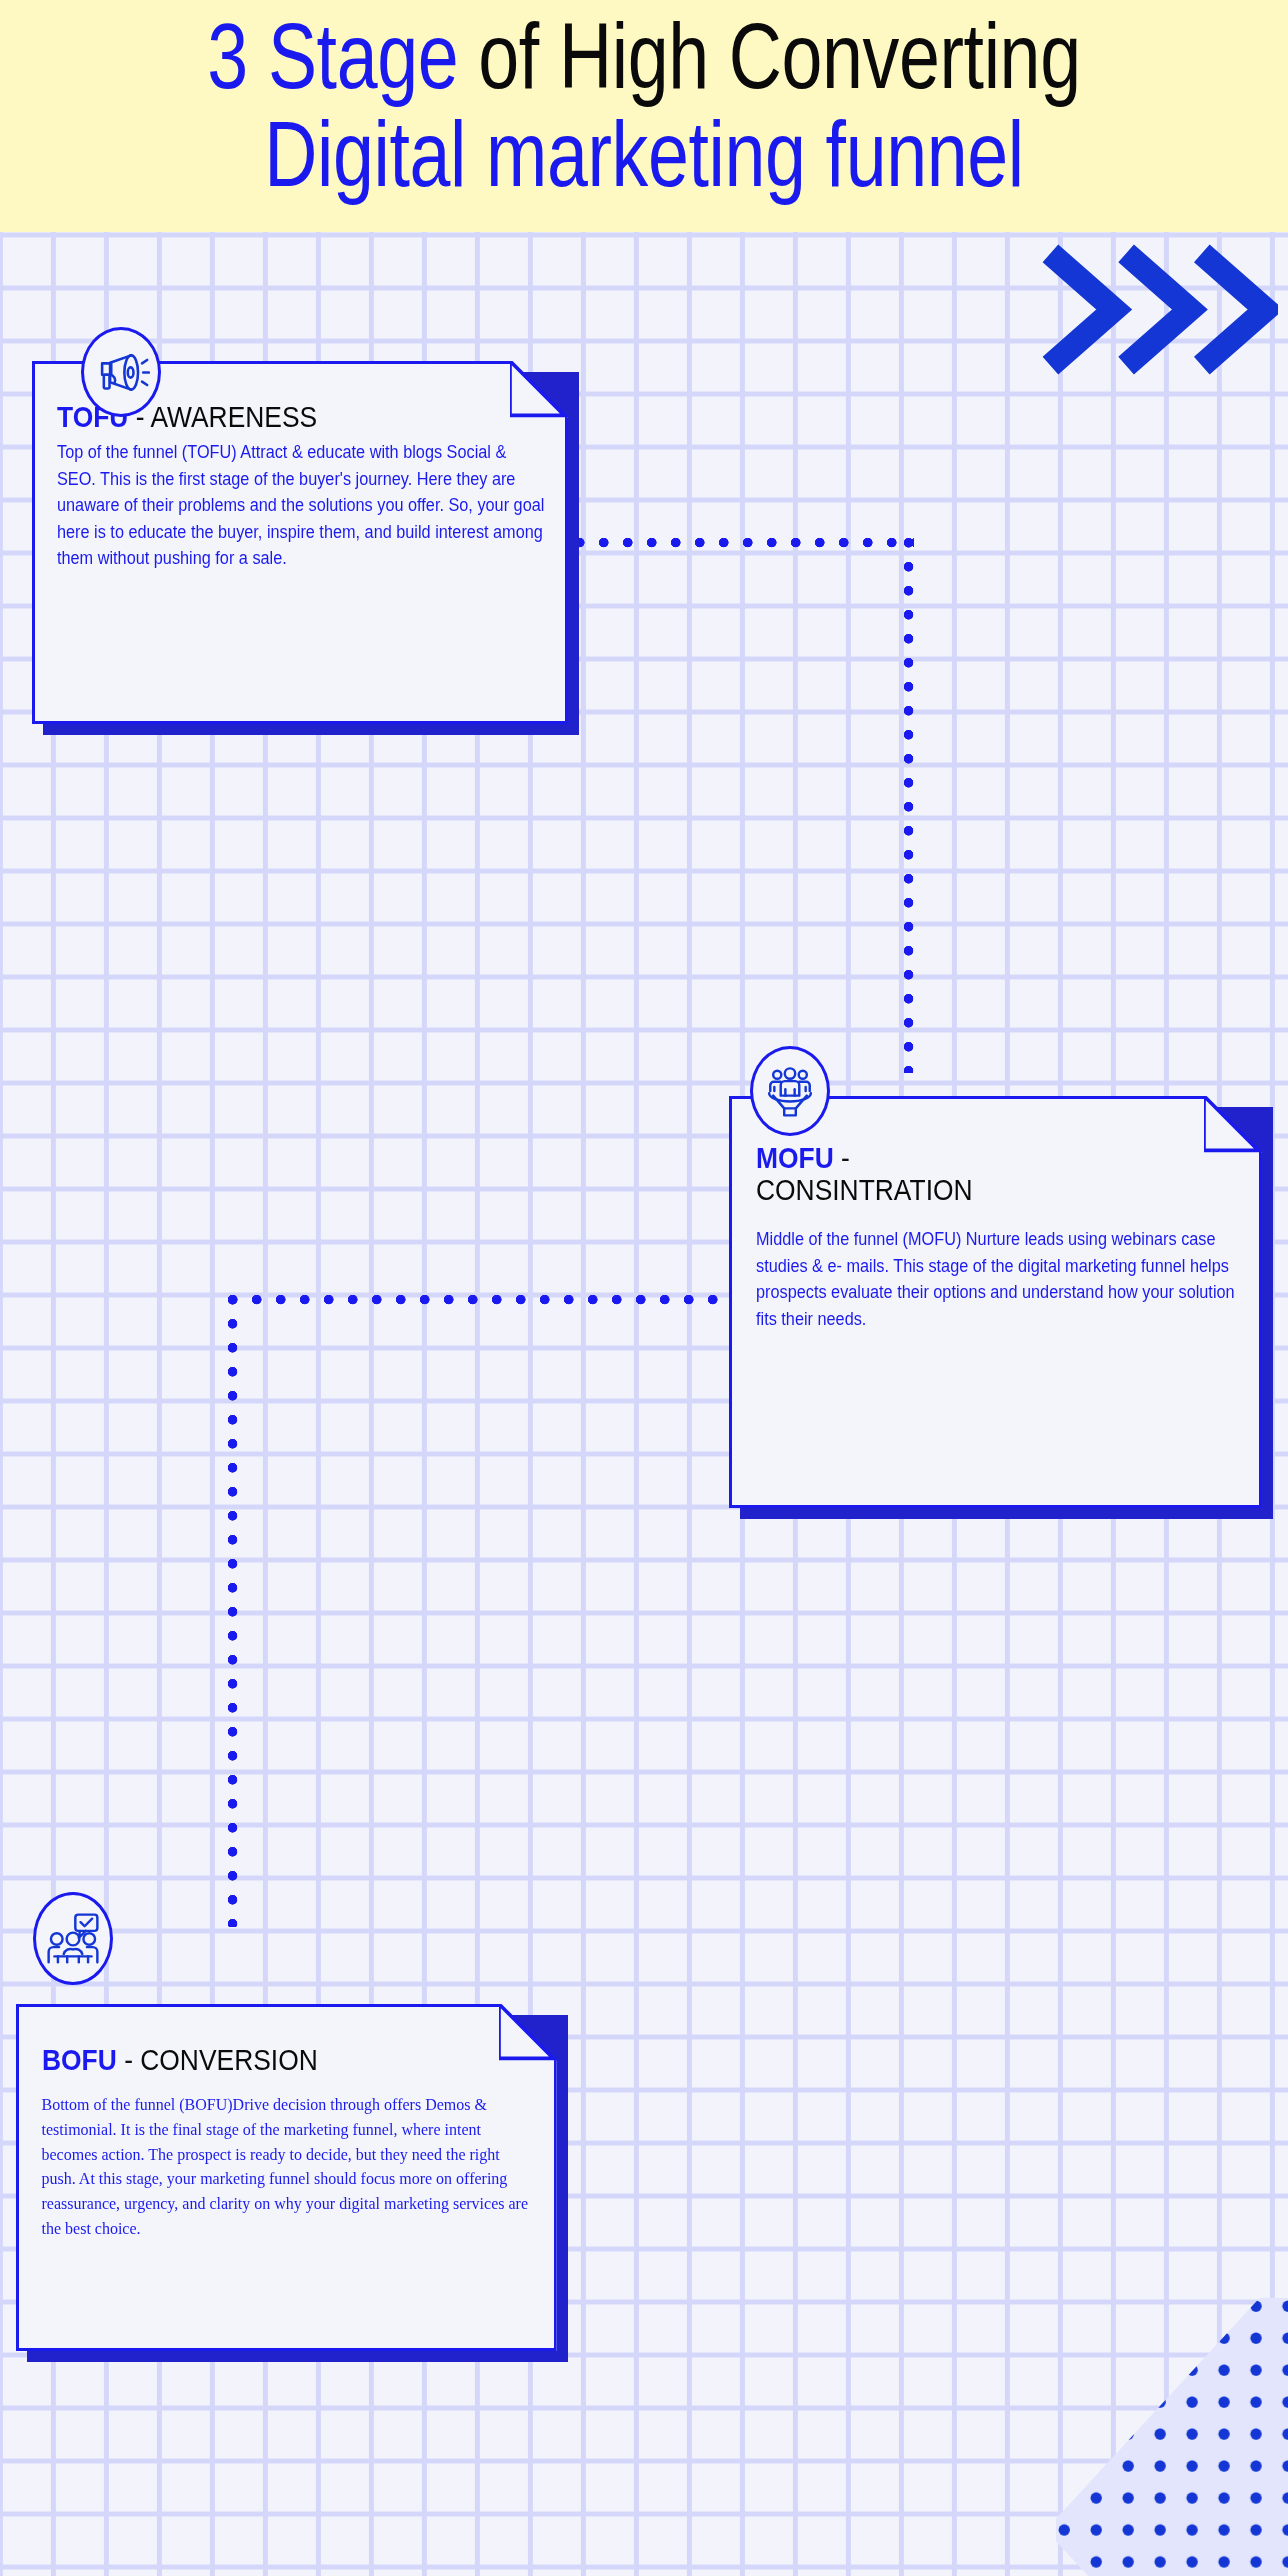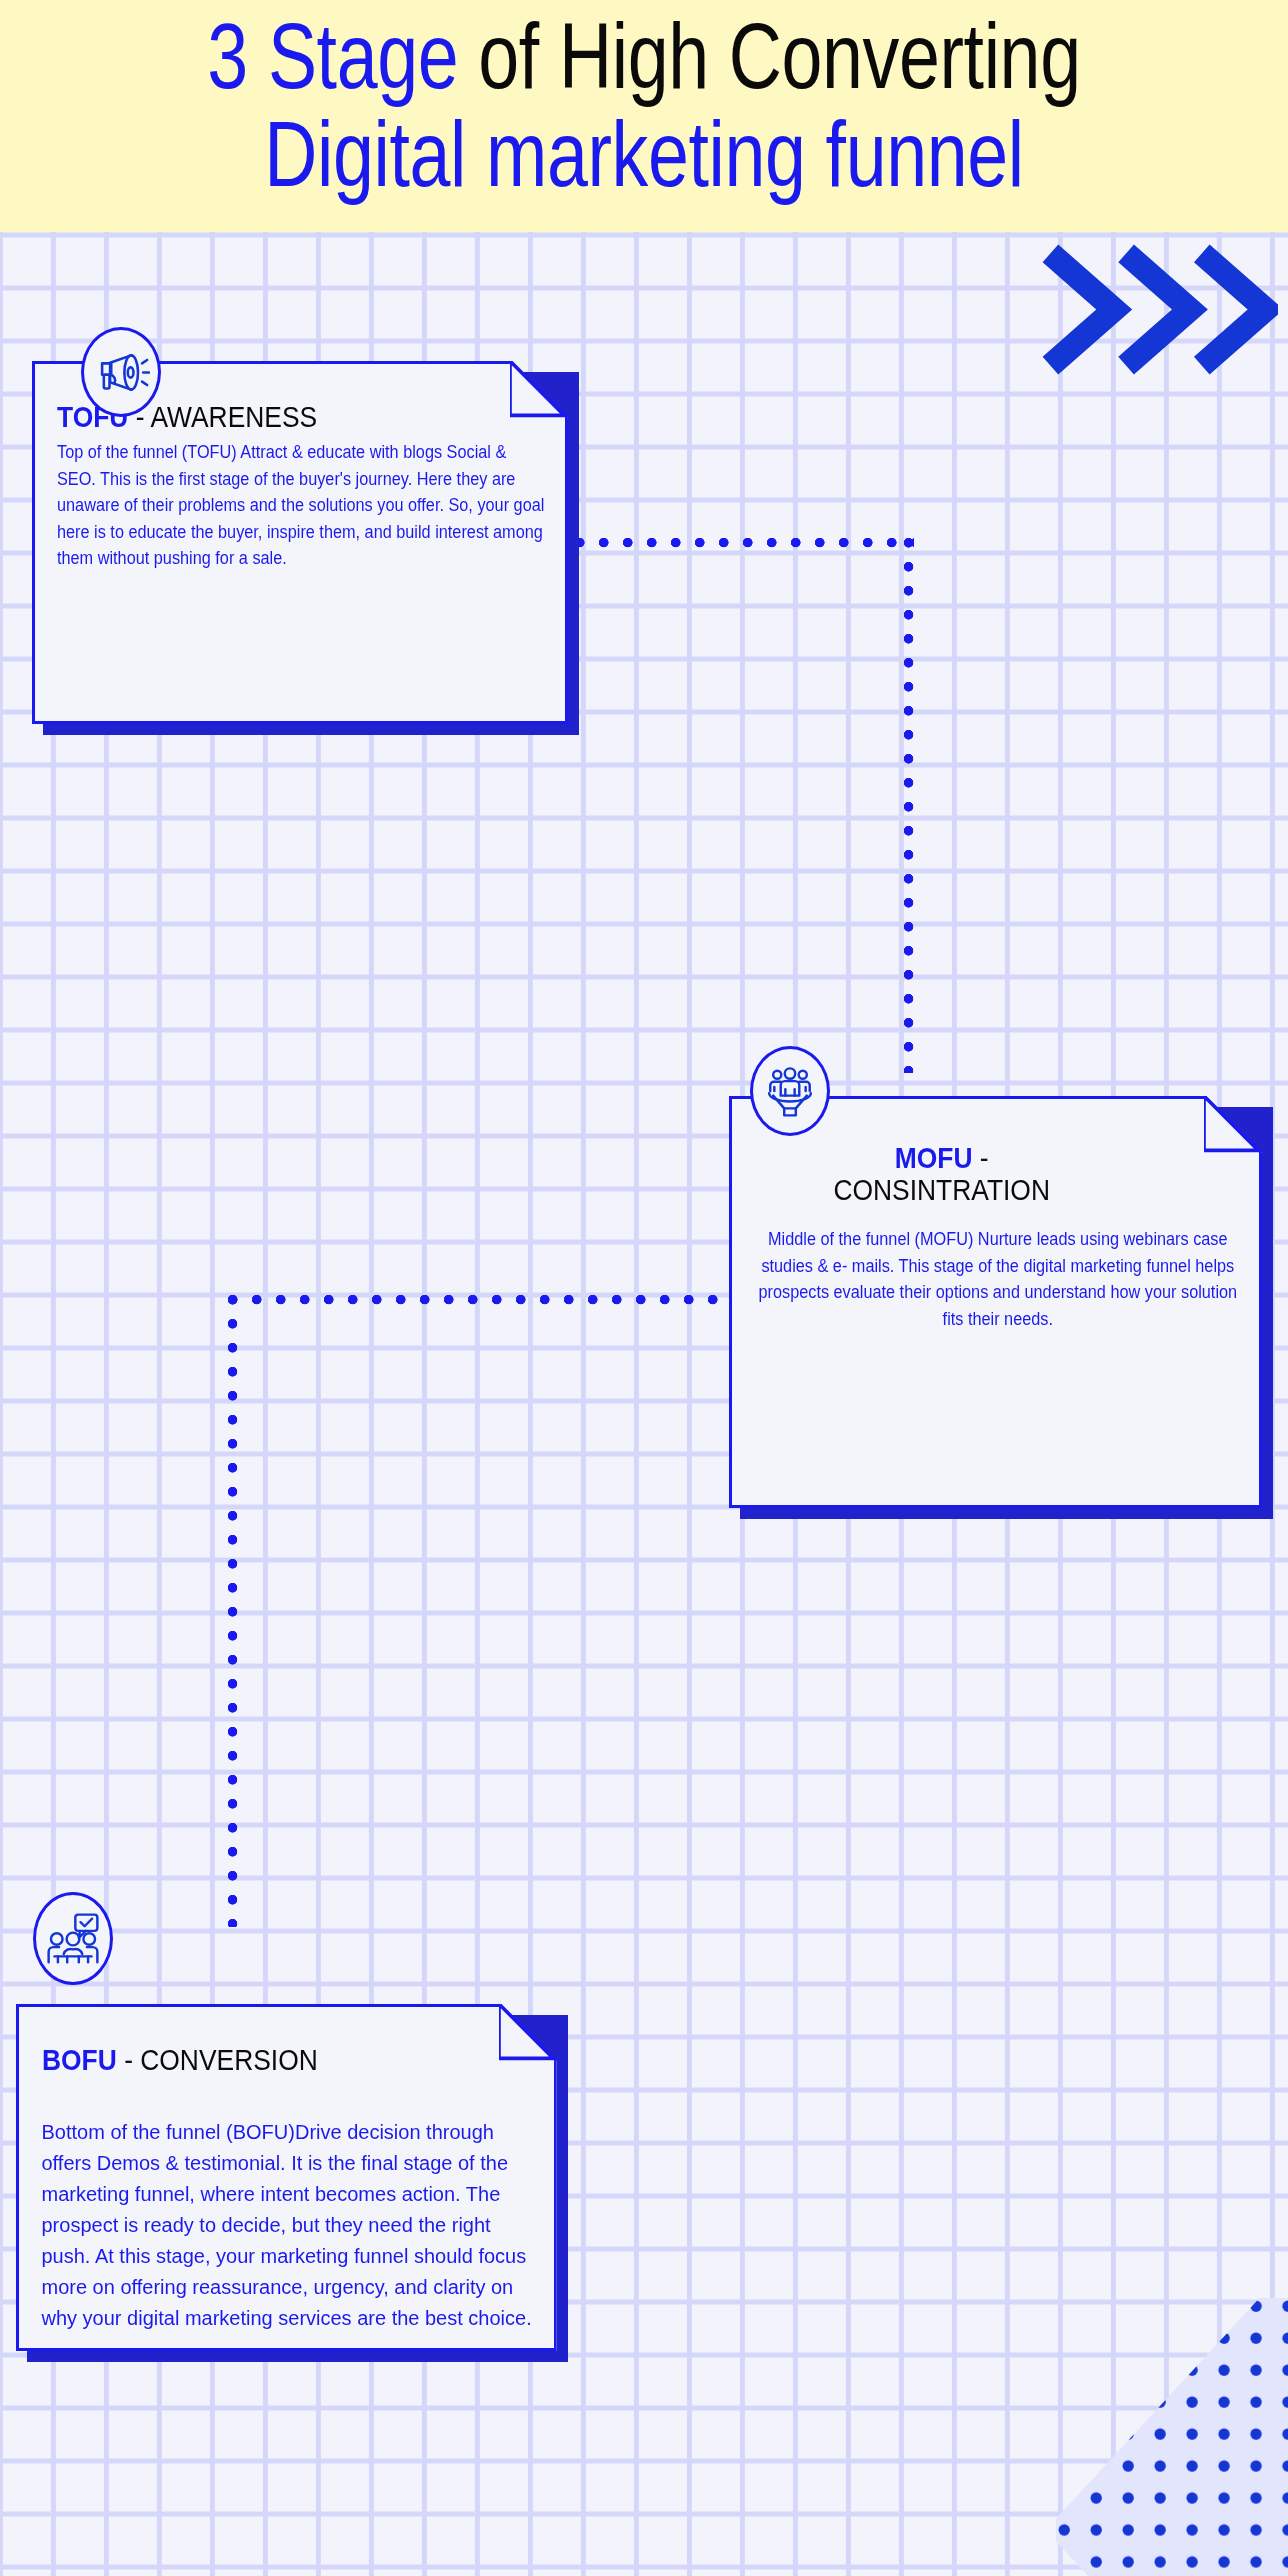--- a/index.html
+++ b/index.html
@@ -137,25 +137,24 @@
   .card-body {
     position: absolute;
     color: #1a1aee;
     font-family: "Liberation Sans Narrow", "Liberation Sans", sans-serif;
     font-size: 17.5px;
     line-height: 1.52;
     transform: scaleX(0.93);
     transform-origin: left top;
   }
   .card-body.mono {
-    font-family: Liberation Sans, sans-serif;
-    font-size: 20px;
+    font-family: Liberation Serif, serif;
+    font-size: 16px;
     line-height: 1.55;
     transform: none;
-    margin-top: 24px;
   }
 
   
   .icon-badge {
     position: absolute;
     z-index: 30;
     width: 80px; height: 90px;
     border-radius: 50%;
     background: #f4f5fb;
     border: 3.1px solid #1a1aee;
@@ -218,21 +217,21 @@
       <rect x="16" y="34" width="16" height="20"></rect>
       <rect x="19" y="54" width="10" height="24" rx="2"></rect>
       <path d="M30 54 a10 10 0 0 1 8 14"></path>
       <ellipse cx="66" cy="50" rx="5" ry="9"></ellipse>
       <line x1="86" y1="34" x2="95" y2="28"></line>
       <line x1="88" y1="50" x2="98" y2="50"></line>
       <line x1="86" y1="66" x2="95" y2="72"></line>
     </svg>
   </div>
 
-  <div class="card-wrap" style="left:729px; top:1096px; width:533px; height:412px;text-align:center;">
+  <div class="card-wrap" style="left:729px; top:1096px; width:533px; height:412px;">
     <div class="card-shadow"></div>
     <div class="card"></div>
     <svg class="fold" viewBox="0 0 112 112">
       <path d="M0,0 L0,105 L105,105 Z" fill="none" stroke="#1a1aee" stroke-width="7"></path>
     </svg>
     <div class="card-inner">
       <div class="card-heading" style="left:27px; top:46px; white-space:normal; width:422px;">
         <span class="k">MOFU</span><span class="dash"> - </span><br><span class="v">CONSINTRATION</span>
       </div>
       <div class="card-body" style="left:27px; top:130px; width:520px;">Middle of the funnel (MOFU) Nurture leads using webinars case studies &amp; e- mails. This stage of the digital marketing funnel helps prospects evaluate their options and understand how your solution fits their needs.</div>

